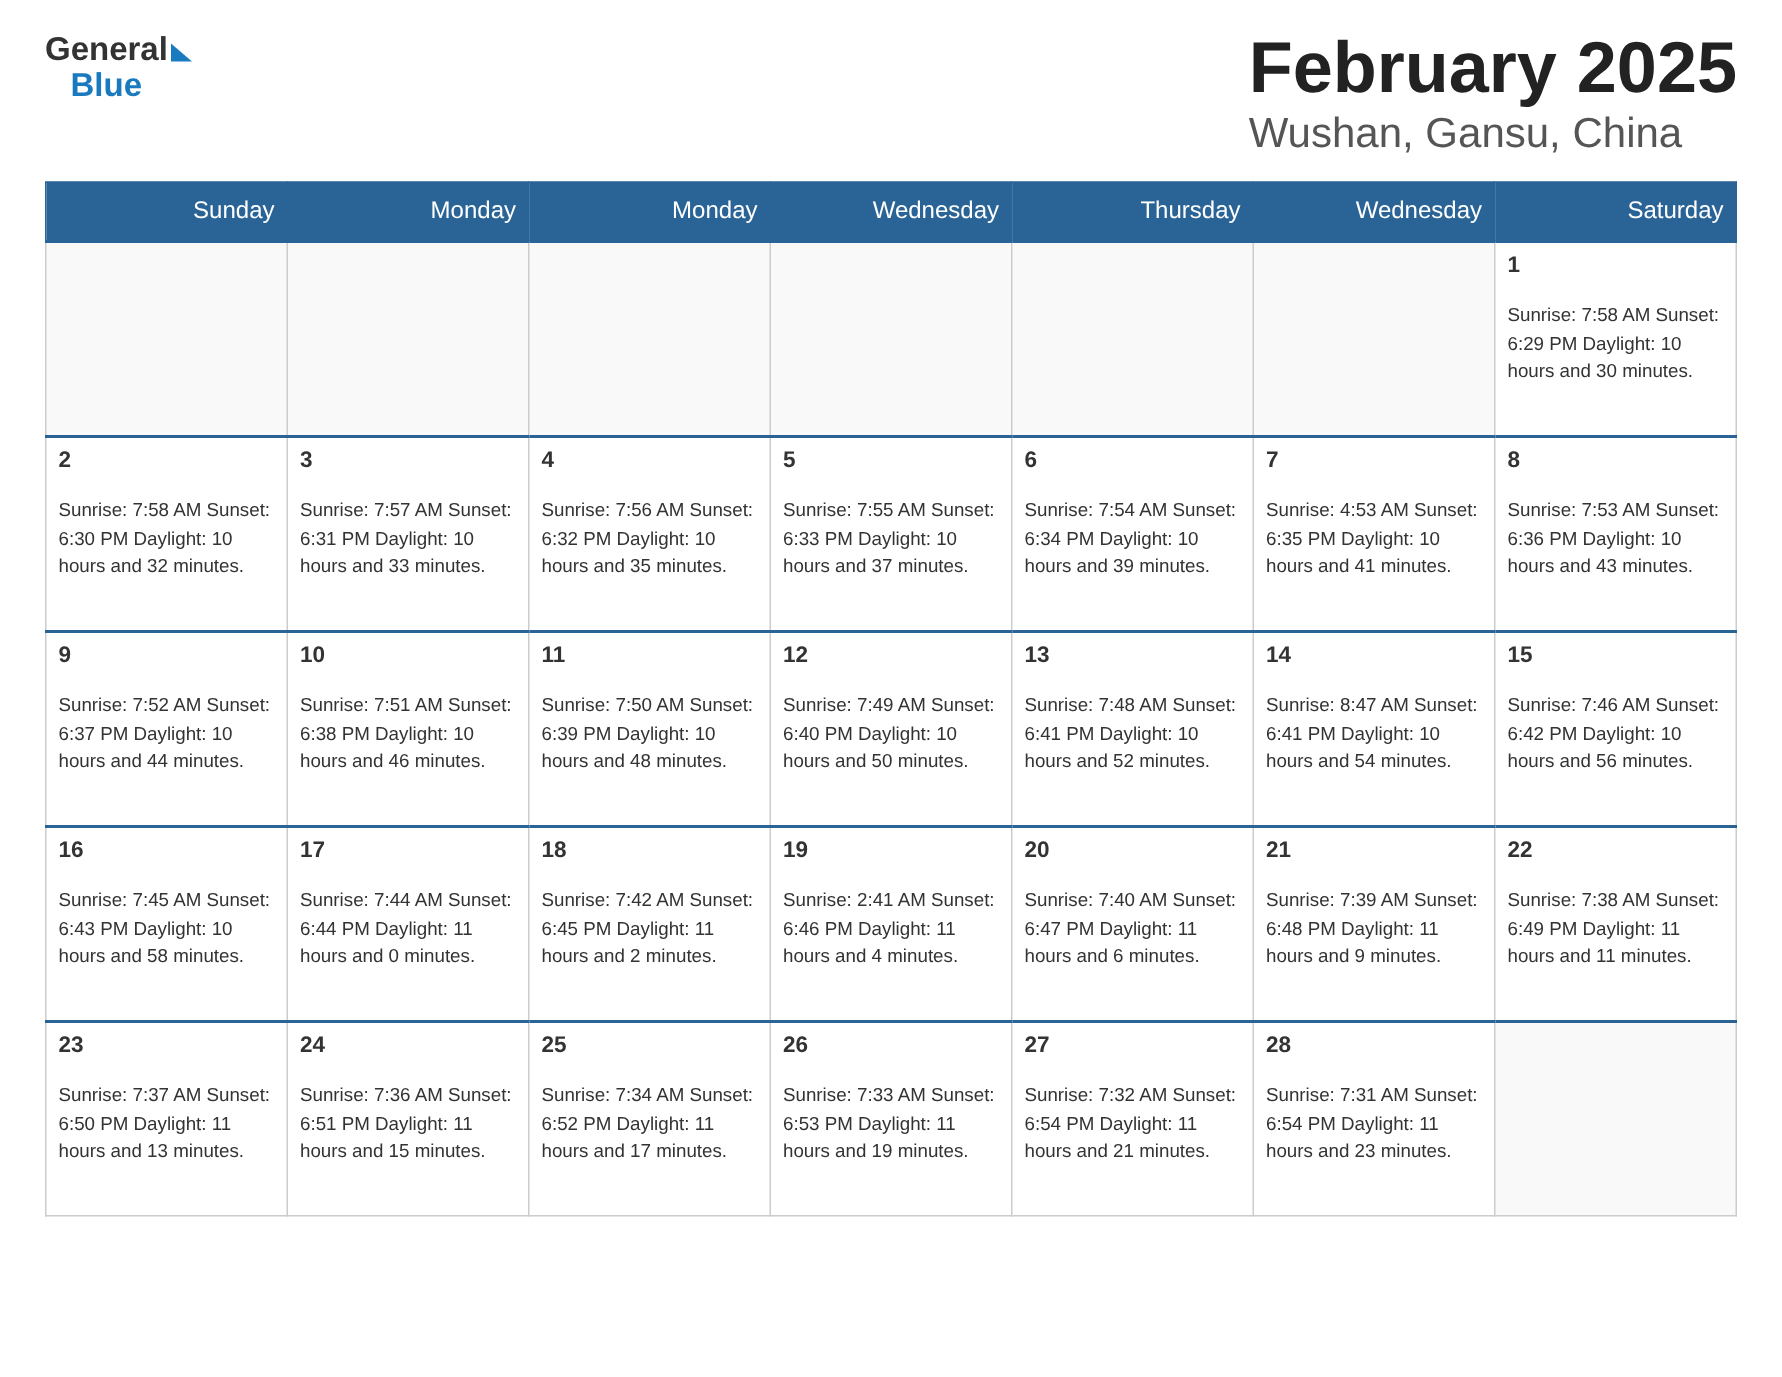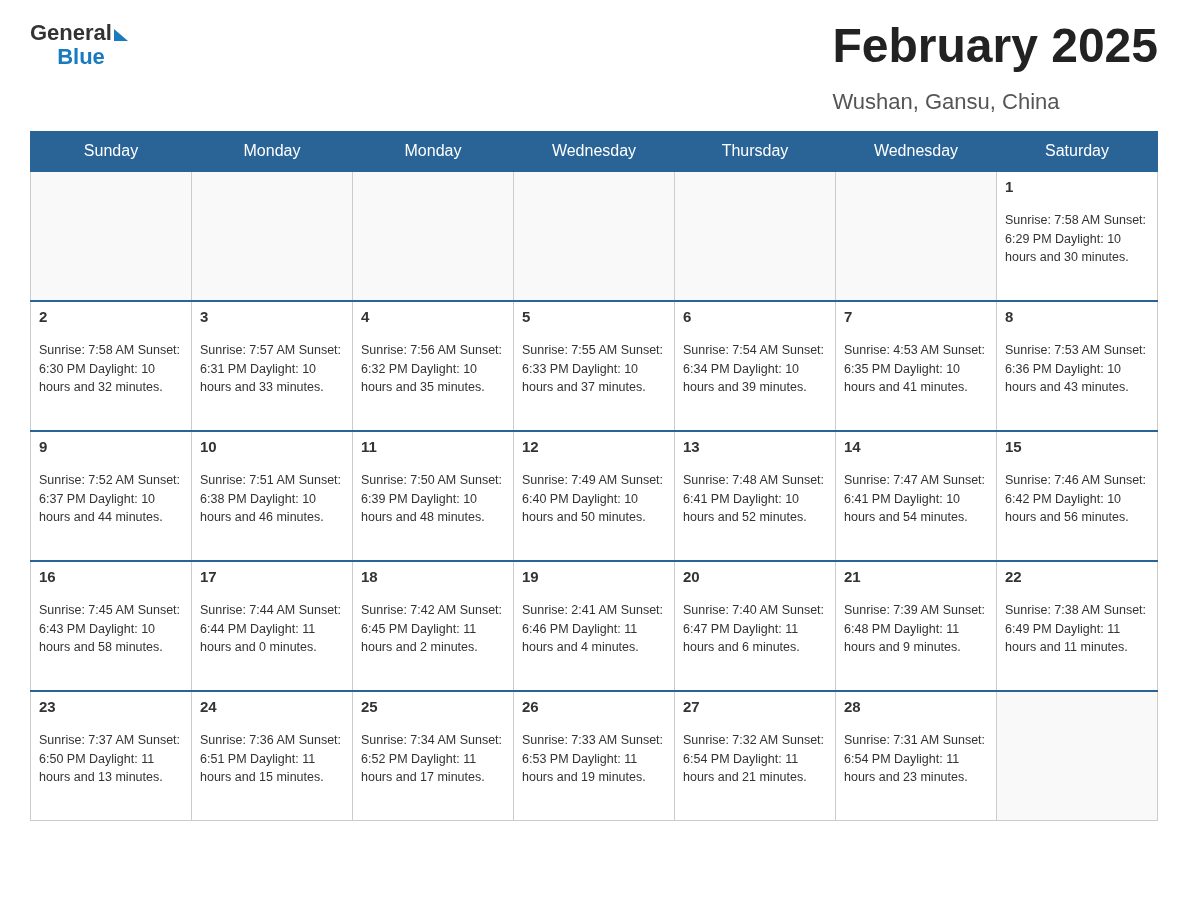--- a/index.html
+++ b/index.html
@@ -13,21 +13,21 @@
     }
     .header {
       display: flex;
       justify-content: space-between;
       align-items: flex-start;
       margin-bottom: 16px;
     }
     .logo {
       display: flex;
       flex-direction: column;
-      align-items: center;
+      align-items: flex-start;
     }
     .logo-top {
       display: flex;
       align-items: center;
     }
     .logo-general {
       font-size: 22px;
       font-weight: bold;
       color: #333;
     }
@@ -38,48 +38,48 @@
       border-top: 12px solid transparent;
       border-bottom: 0px solid transparent;
       margin-left: 2px;
       margin-top: 4px;
     }
     .logo-blue {
       font-size: 22px;
       font-weight: bold;
       color: #1a7abf;
       margin-top: -2px;
-      margin-left: 4px;
+      margin-left: 17px;
     }
     .title-block {
       text-align: left;
     }
     .month-title {
       font-size: 48px;
       font-weight: bold;
       color: #222;
       line-height: 1.1;
     }
     .location-title {
-      font-size: 22px;
+      font-size: 28px;
       color: #555;
-      margin-top: 16px;
+      margin-top: 0;
     }
     .calendar {
       width: 100%;
       border-collapse: collapse;
       table-layout: fixed;
     }
     .calendar thead tr th {
       background: #2a6496;
       color: #fff;
       font-size: 16px;
       font-weight: normal;
-      padding: 10px 20px;
-      text-align: center;
+      padding: 10px 8px;
+      text-align: right;
       border: 1px solid #2a6496;
     }
     .calendar tbody tr td {
       vertical-align: top;
       border: 1px solid #ccc;
       border-top: 2px solid #2a6496;
       padding: 6px 8px;
       min-height: 110px;
       height: 130px;
       font-size: 13px;
@@ -216,21 +216,21 @@
 Daylight: 10 hours and 50 minutes.</div>
         </td>
         <td>
           <span class="day-num">13</span>
           <div class="day-info">Sunrise: 7:48 AM
 Sunset: 6:41 PM
 Daylight: 10 hours and 52 minutes.</div>
         </td>
         <td>
           <span class="day-num">14</span>
-          <div class="day-info">Sunrise: 7:47 AM
+          <div class="day-info">Sunrise: 8:47 AM
 Sunset: 6:41 PM
 Daylight: 10 hours and 54 minutes.</div>
         </td>
         <td>
           <span class="day-num">15</span>
           <div class="day-info">Sunrise: 7:46 AM
 Sunset: 6:42 PM
 Daylight: 10 hours and 56 minutes.</div>
         </td>
       </tr>

